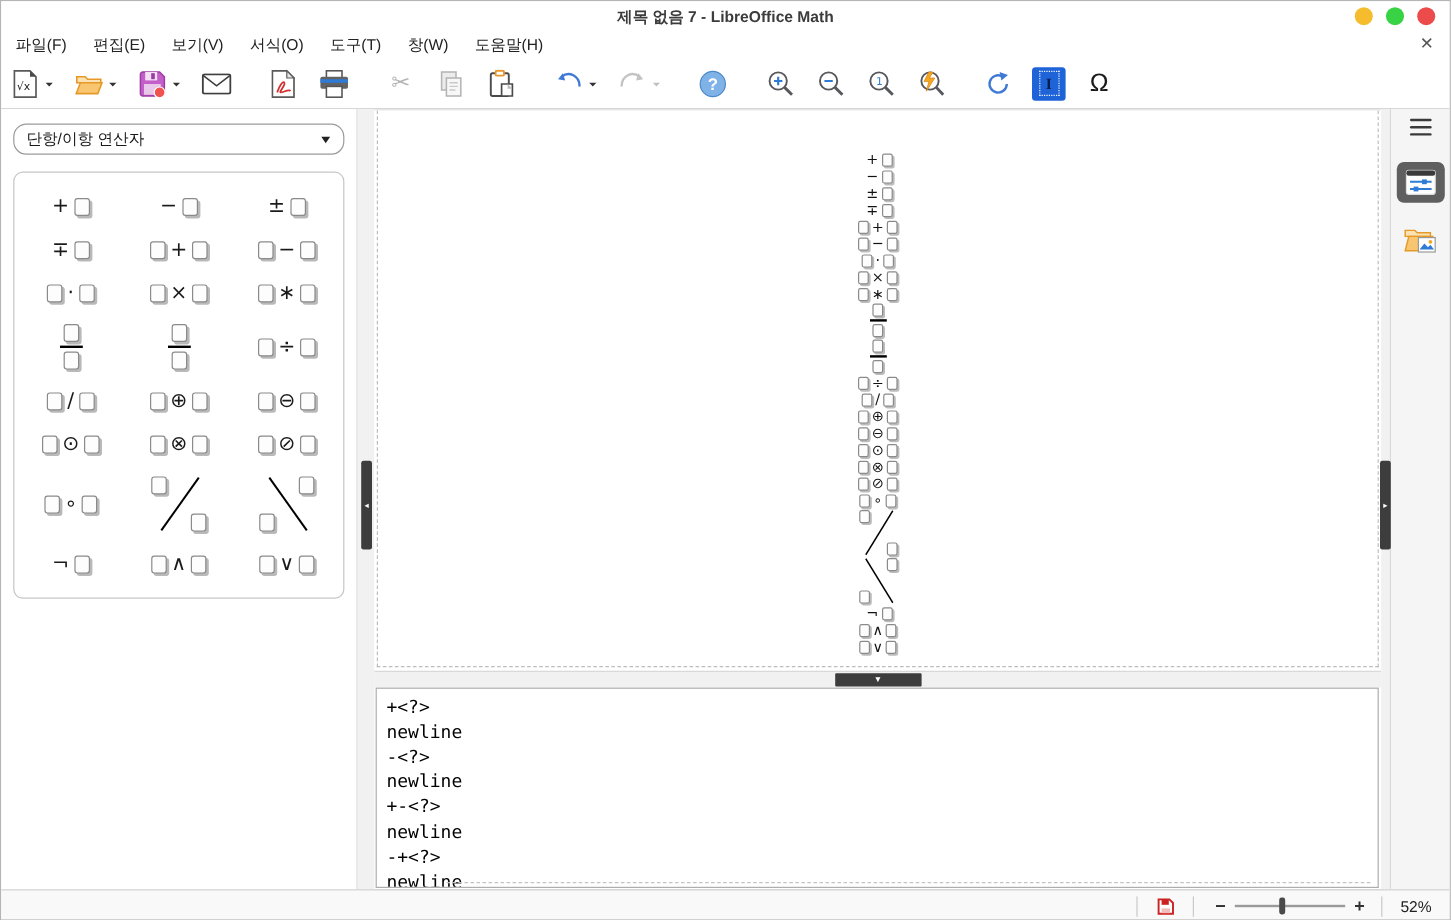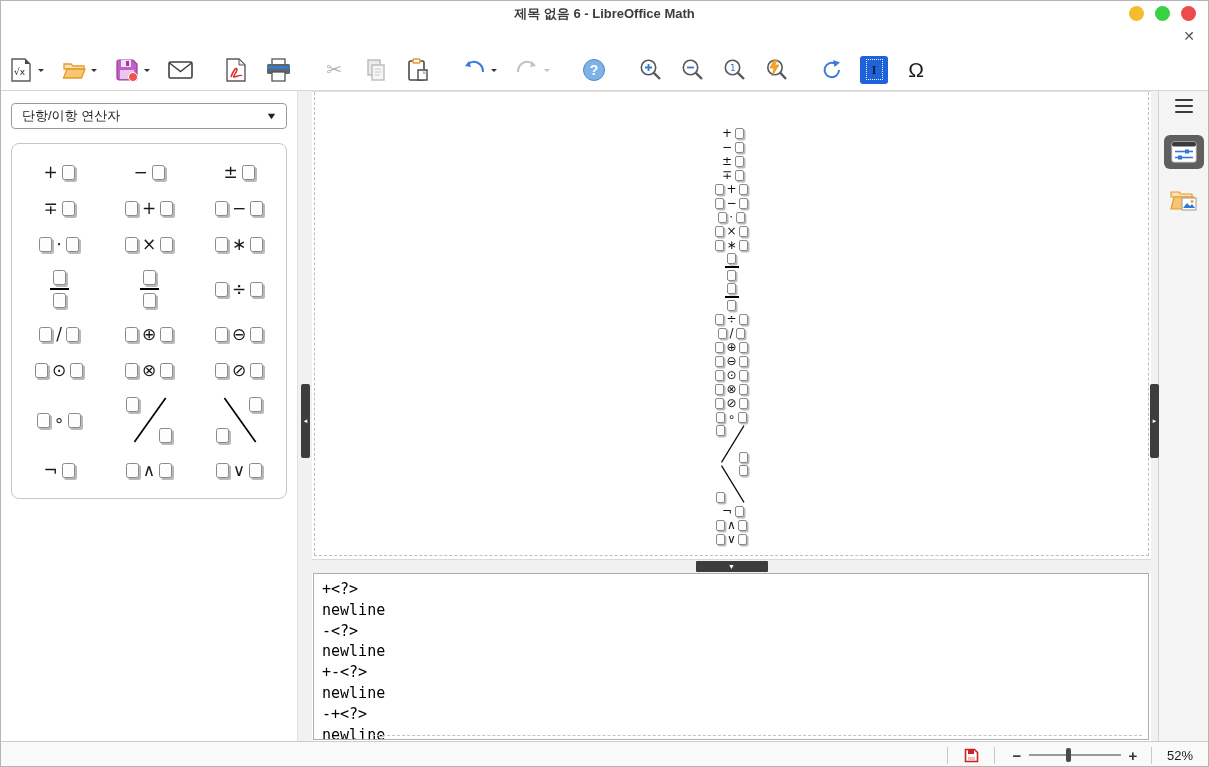--- a/index.html
+++ b/index.html
@@ -35,21 +35,21 @@
   .main { display:flex; height:650px; }
   .left-panel { width:296px; background:#fff; flex:none; display:flex; flex-direction:column; }
   .gutter { background:#f1f1f1; position:relative; flex:none; }
   .gutter.l { width:15px; border-left:1px solid #e2e2e2; }
   .gutter.r { width:7px; }
   .grip { position:absolute; top:293px; left:3px; width:9px; height:74px; background:#3d3d3d; border-radius:2px;
           display:flex; align-items:center; justify-content:center; color:#fff; font-size:7px; }
   .center { flex:1; display:flex; flex-direction:column; min-width:0; }
 
   
-  .selector { margin:12px 10px 0 10px; height:26px; border:1px solid #9a9a9a; border-radius:4px;
+  .selector { margin:12px 10px 0 10px; height:26px; border:1px solid #9a9a9a; border-radius:11px;
               display:flex; align-items:center; padding:0 10px; font-size:13px; color:#1a1a1a; background:#fff; }
   .selector .dd { margin-left:auto; font-size:9px; color:#222; transform:scaleX(1.4); }
   .egrid { margin:14px 10px 0 10px; border:1px solid #c6c6c6; border-radius:8px; padding:10px 2px; background:#fff; }
   .erow { display:grid; grid-template-columns:repeat(3,1fr); justify-items:center; align-items:center; }
   .ecell { display:flex; align-items:center; justify-content:center; padding:8px 4px; min-height:35px; cursor:default; }
 
   
   .box { display:inline-block; background:#fdfdfd; border:1px solid #8a8a8a; border-radius:2.5px; }
   .sz-p .box { width:13px; height:15px; box-shadow:2px 2px 0 #b9b9b9; }
   .sz-p .op { font-size:17px; color:#1a1a1a; margin:0 4px; font-family:"DejaVu Sans",sans-serif; }
@@ -107,29 +107,38 @@
   .ztrack { width:92px; height:2px; background:#9a9a9a; margin:0 4px; position:relative; }
   .zthumb { position:absolute; left:40%; top:-6px; width:5px; height:14px; background:#4a4a4a; border-radius:2px; }
   .sb-zoomlvl { width:56px; text-align:center; font-size:13px; color:#222; }
 
   svg { display:block; }
 </style>
 </head>
 <body>
 
 <div class="titlebar">
-  <span class="title">제목 없음 6 - LibreOffice Math</span>
+  <span class="title">제목 없음 7 - LibreOffice Math</span>
   <div class="lights">
     <div class="light" id="light-min" style="background: rgb(245, 189, 46);"></div>
     <div class="light" id="light-zoom" style="background: rgb(56, 210, 69);"></div>
     <div class="light" id="light-close" style="background: rgb(236, 75, 75);"></div>
   </div>
 </div>
 
 <div class="menubar">
+  <div id="menu-items" style="display:flex;">
+      <div class="menu-item">파일(F)</div>
+      <div class="menu-item">편집(E)</div>
+      <div class="menu-item">보기(V)</div>
+      <div class="menu-item">서식(O)</div>
+      <div class="menu-item">도구(T)</div>
+      <div class="menu-item">창(W)</div>
+      <div class="menu-item">도움말(H)</div>
+    </div>
   <div class="menu-close">✕</div>
 </div>
 
 <div class="toolbar">
   <div class="tbtn">
     <svg width="22" height="24" viewBox="0 0 22 24">
       <path d="M2 1 h13 l5 5 v17 h-18 z" fill="#fff" stroke="#5a5a5a" stroke-width="1.4"></path>
       <path d="M15 1 l5 5 h-5 z" fill="#4a4a4a"></path>
       <text x="4" y="17" font-size="9" fill="#222" font-family="DejaVu Sans">√x</text>
     </svg>

